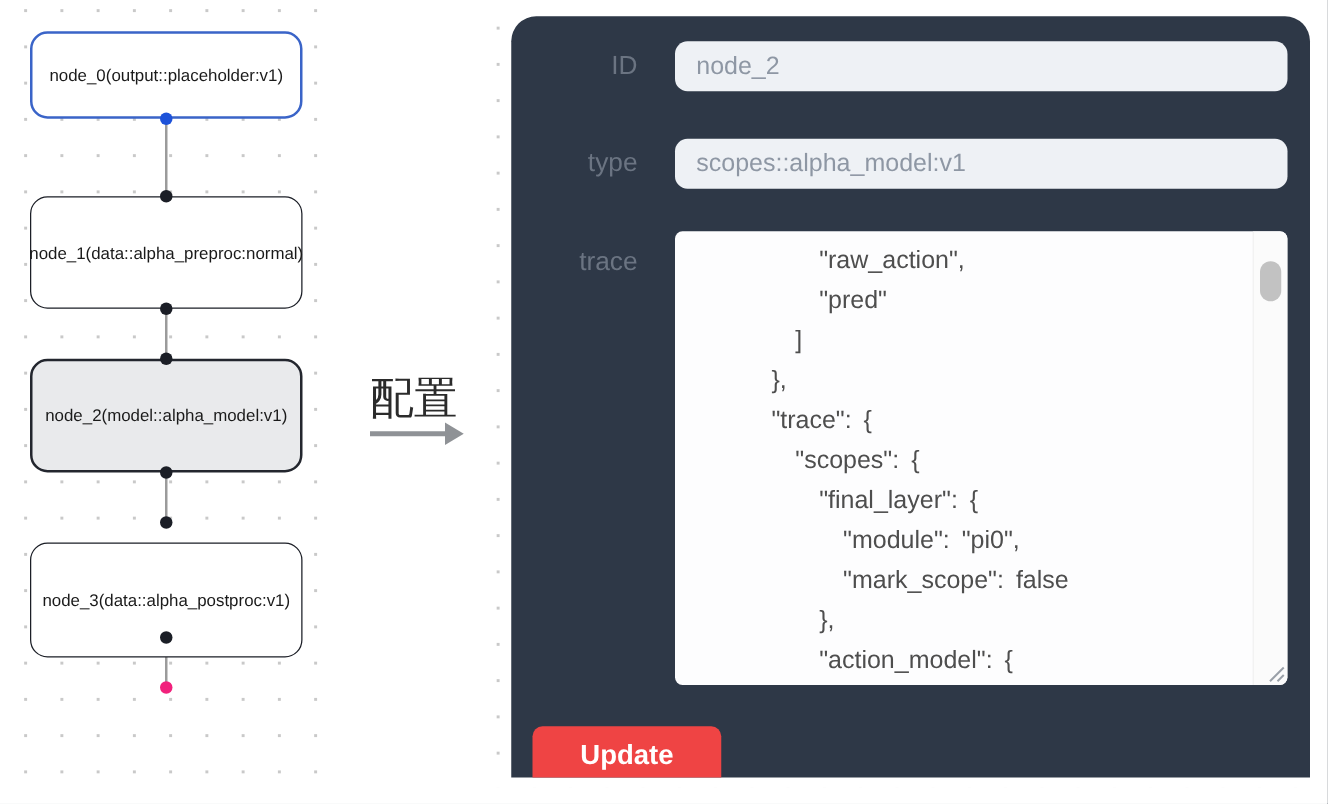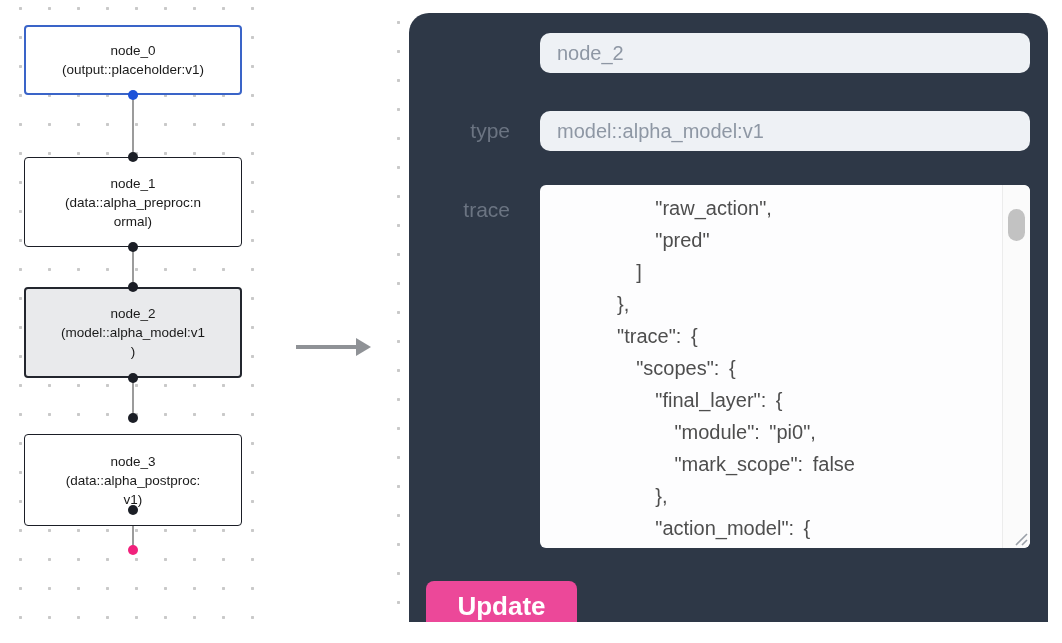--- a/index.html
+++ b/index.html
@@ -20,21 +20,21 @@
 
   
   .handle{position:absolute;left:128px;width:10px;height:10px;border-radius:50%;background:#1b1e26;}
   .h0{top:90px;background:#1d52d9;}
   .h1{top:152px;} .h2{top:242px;} .h3{top:282px;} .h4{top:373px;}
   .h5{top:413px;} .h6{top:505px;}
   .h7{top:545px;background:#f1217c;}
 
   
   .node{position:absolute;left:24px;width:218px;box-sizing:border-box;background:#ffffff;
-        border:1.5px solid #1b1e26;border-radius:4px;display:flex;flex-direction:column;
+        border:1.5px solid #1b1e26;border-radius:14px;display:flex;flex-direction:row;
         align-items:center;justify-content:center;text-align:center;color:#1a1a1a;}
   .node-title,.node-sub{font-size:13.5px;line-height:19px;white-space:pre;}
   .n0{top:25px;height:70px;border:2px solid #3a64c8;}
   .n1{top:157px;height:90px;text-align:center;}
   .n2{top:287px;height:91px;border:2.5px solid #23262e;background:#e9eaec;}
   .n3{top:434px;height:92px;}
   .n4{top:550px;height:70px;border:2px solid #f1217c;}
 
   
   .transfer-label{position:absolute;left:296px;top:299px;font-size:35px;color:#2b2b2b;line-height:40px;}
@@ -56,22 +56,22 @@
   .in-type{top:98px;}
 
   .config-box{position:absolute;left:131px;top:172px;width:490px;height:363px;background:#fdfdfe;border-radius:6px;overflow:hidden;}
   .config-text{position:absolute;left:0;top:0;right:28px;bottom:0;padding:7px 0 0 58px;
                font-size:20px;line-height:32px;color:#4e4e4e;white-space:pre;word-spacing:4px;overflow:hidden;}
   .scroll-track{position:absolute;right:0;top:0;width:27px;height:363px;background:#fbfbfb;
                 border-left:1px solid #ececec;border-radius:0 6px 6px 0;}
   .scroll-thumb{position:absolute;right:5px;top:24px;width:17px;height:32px;border-radius:8.5px;background:#c2c2c2;}
   .resize-corner{position:absolute;right:2px;bottom:2px;width:16px;height:16px;}
 
-  .update-btn{position:absolute;left:17px;top:568px;width:151px;height:54px;background:#ec4899;border:none;
-              border-radius:8px;color:#ffffff;font-weight:bold;font-size:26px;font-family:inherit;
+  .update-btn{position:absolute;left:17px;top:568px;width:151px;height:54px;background:#ef4444;border:none;
+              border-radius:8px;color:#ffffff;font-weight:bold;font-size:22px;font-family:inherit;
               display:flex;justify-content:center;align-items:flex-start;padding-top:10px;box-sizing:border-box;cursor:pointer;}
 </style>
 </head>
 <body>
 
 <div class="stage">
 
   <div class="canvas dots">
     <div class="edge e0"></div>
     <div class="edge e1"></div>
@@ -105,32 +105,34 @@
     <div class="handle h0"></div>
     <div class="handle h1"></div>
     <div class="handle h2"></div>
     <div class="handle h3"></div>
     <div class="handle h4"></div>
     <div class="handle h5"></div>
     <div class="handle h6"></div>
     <div class="handle h7"></div>
   </div>
 
+  <div class="transfer-label">配置</div>
   <div class="arrow">
     <div class="shaft"></div>
     <div class="head"></div>
   </div>
 
   <div class="right-dots dots"></div>
 
   <div class="panel">
+    <div class="plabel lbl-id">ID</div>
     <div class="pinput in-id">node_2</div>
 
     <div class="plabel lbl-type">type</div>
-    <div class="pinput in-type">model::alpha_model:v1</div>
+    <div class="pinput in-type">scopes::alpha_model:v1</div>
 
     <div class="plabel lbl-config">trace</div>
     <div class="config-box">
       <div class="config-text"><div>      "raw_action",</div><div>      "pred"</div><div>    ]</div><div>  },</div><div>  "trace": {</div><div>    "scopes": {</div><div>      "final_layer": {</div><div>        "module": "pi0",</div><div>        "mark_scope": false</div><div>      },</div><div>      "action_model": {</div></div>
       <div class="scroll-track">
         <div class="scroll-thumb"></div>
       </div>
       <svg class="resize-corner" viewBox="0 0 16 16">
         <line x1="4" y1="15" x2="15" y2="4" stroke="#9aa0a8" stroke-width="1.6"></line>
         <line x1="10" y1="15" x2="15" y2="10" stroke="#9aa0a8" stroke-width="1.6"></line>

